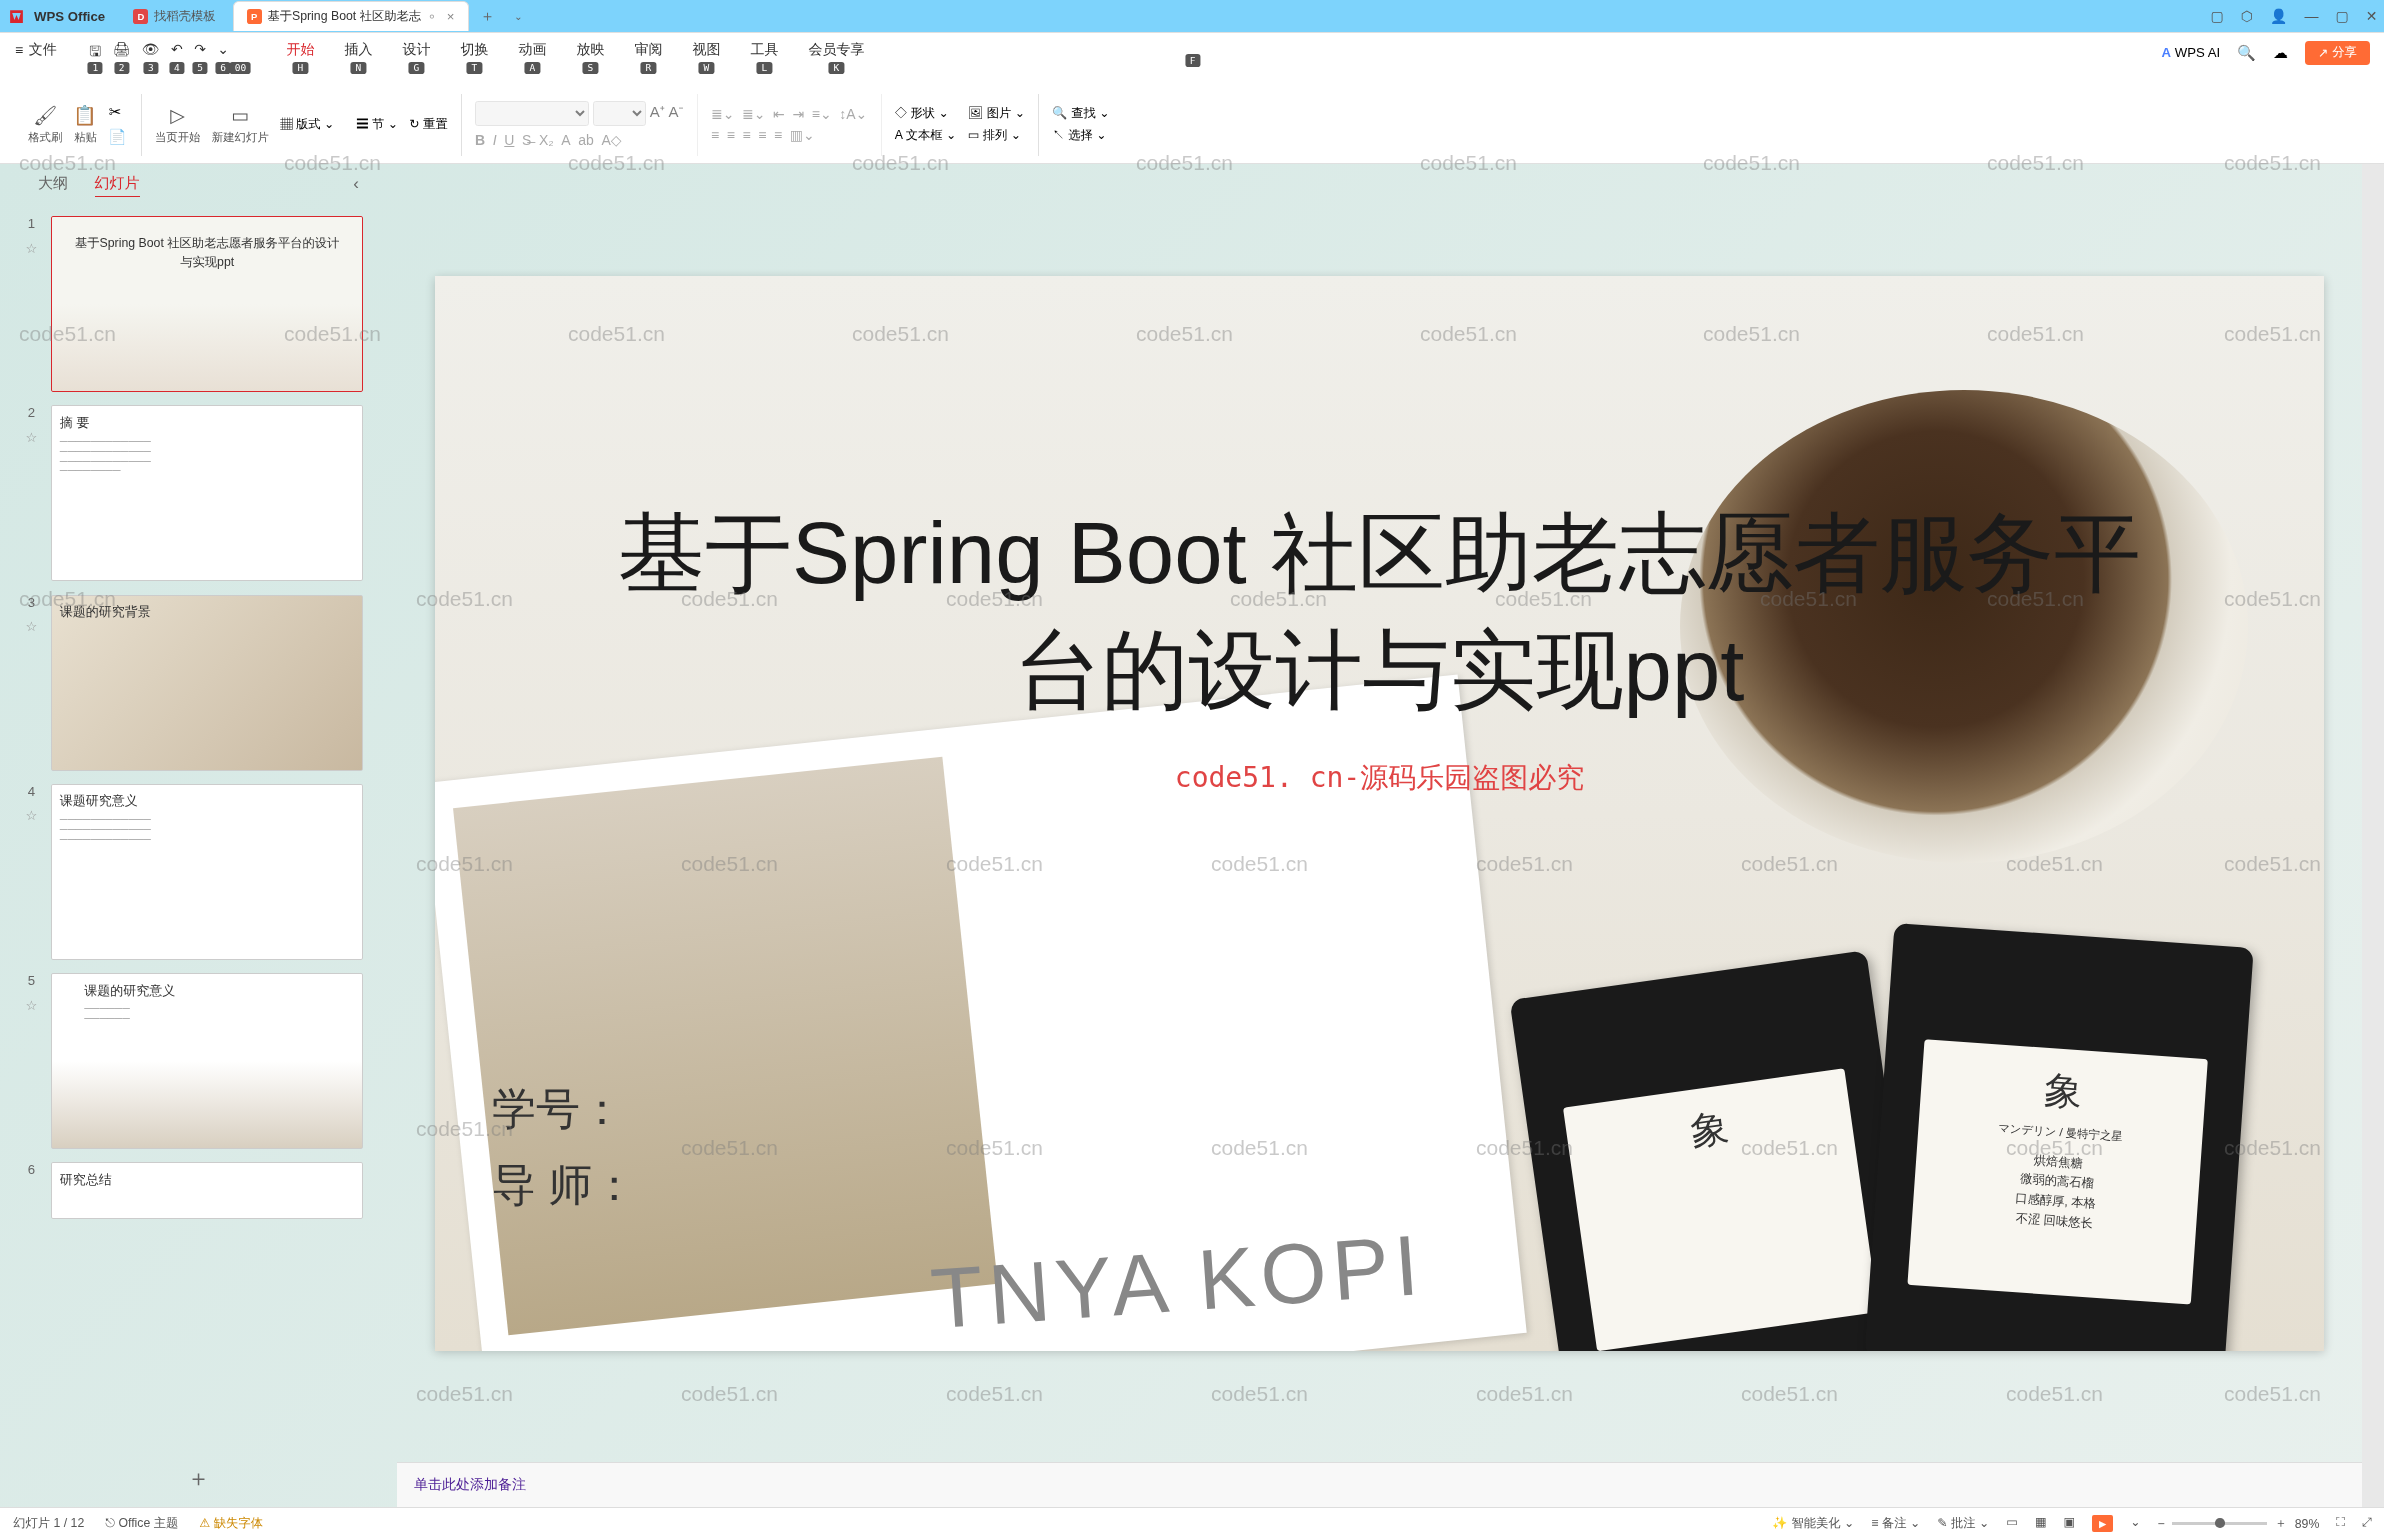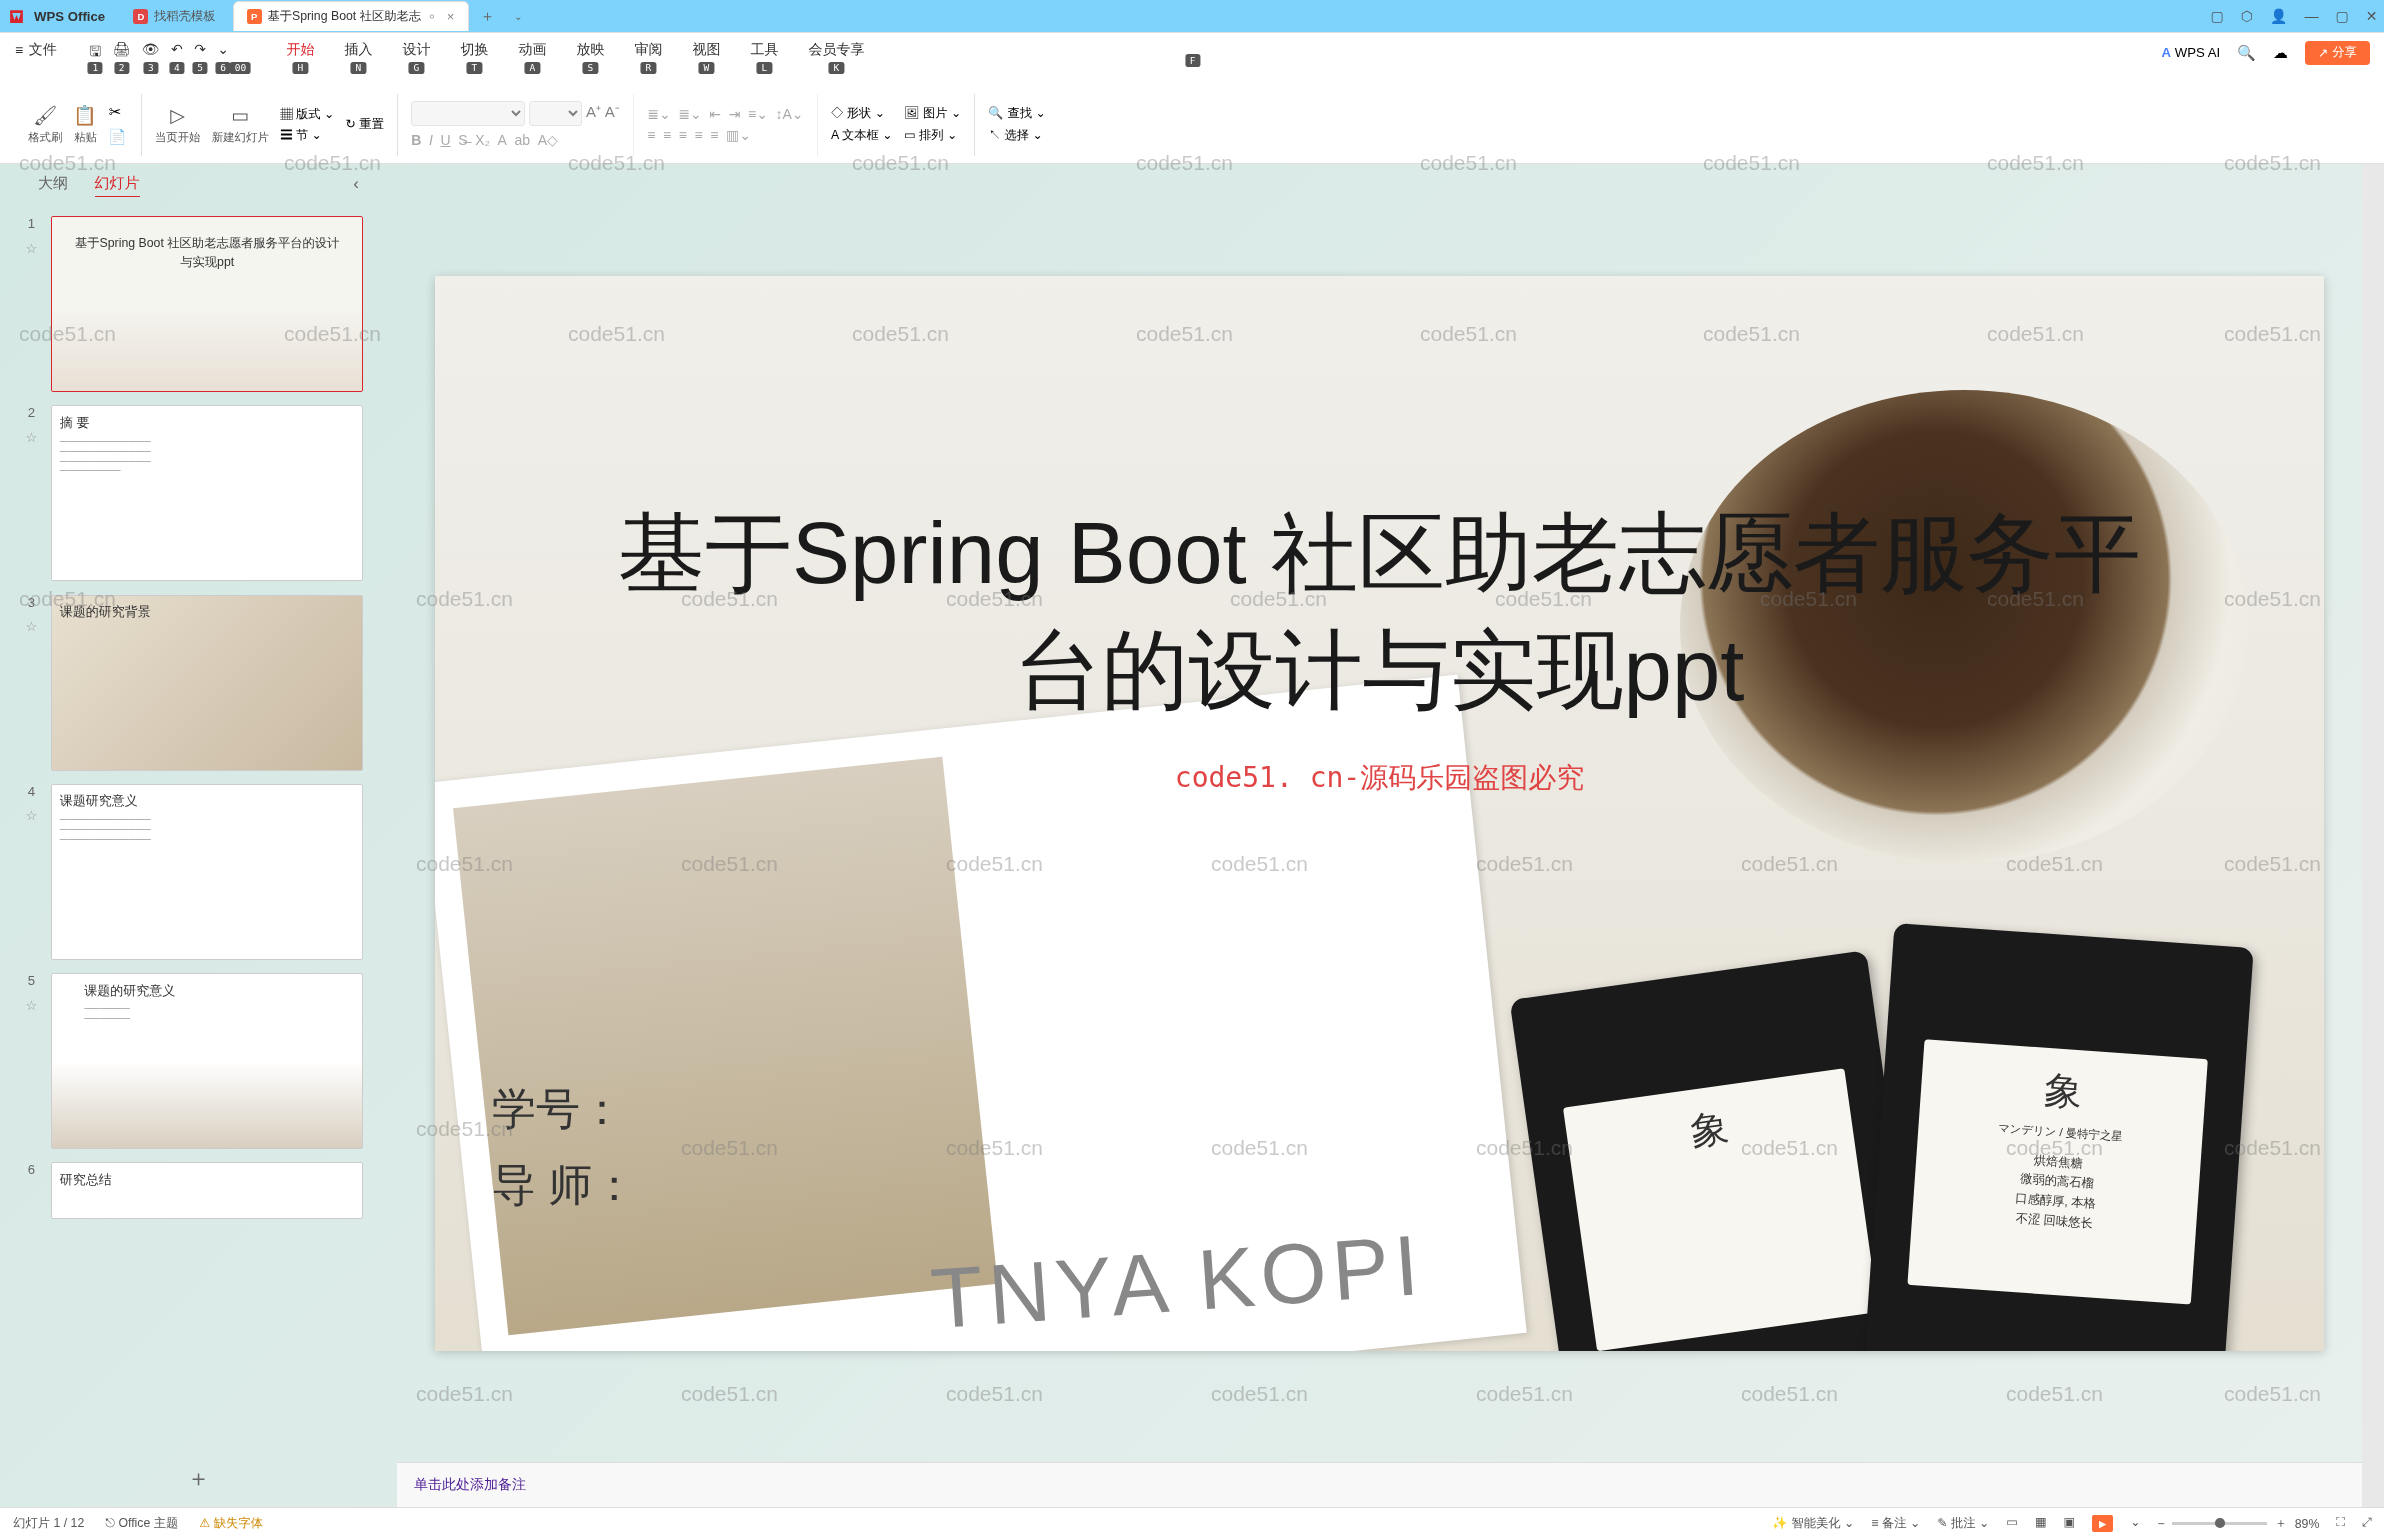--- a/index.html
+++ b/index.html
@@ -175,21 +175,21 @@
   </div>
   <div class="ribbon-group">
     <div class="ribbon-btn">
         <span class="ico">▷</span>
         <span>当页开始</span>
       </div>
     <div class="ribbon-btn">
         <span class="ico">▭</span>
         <span>新建幻灯片</span>
       </div>
-    <div style="display:flex;flex-direction:column;gap:4px;font-size:12.3px;">
+    <div style="display:flex;gap:22px;font-size:12.3px;">
       <span>▦ <span>版式</span> ⌄</span>
       <span>☰ <span>节</span> ⌄</span>
     </div>
     <span style="font-size:12.3px;">↻ <span>重置</span></span>
   </div>
   <div class="ribbon-group" style="opacity:0.5;">
     <div style="display:flex;flex-direction:column;gap:5.7px;">
       <div style="display:flex;gap:3.8px;">
         <select class="font-select"></select>
         <select class="fsize-select"></select>

